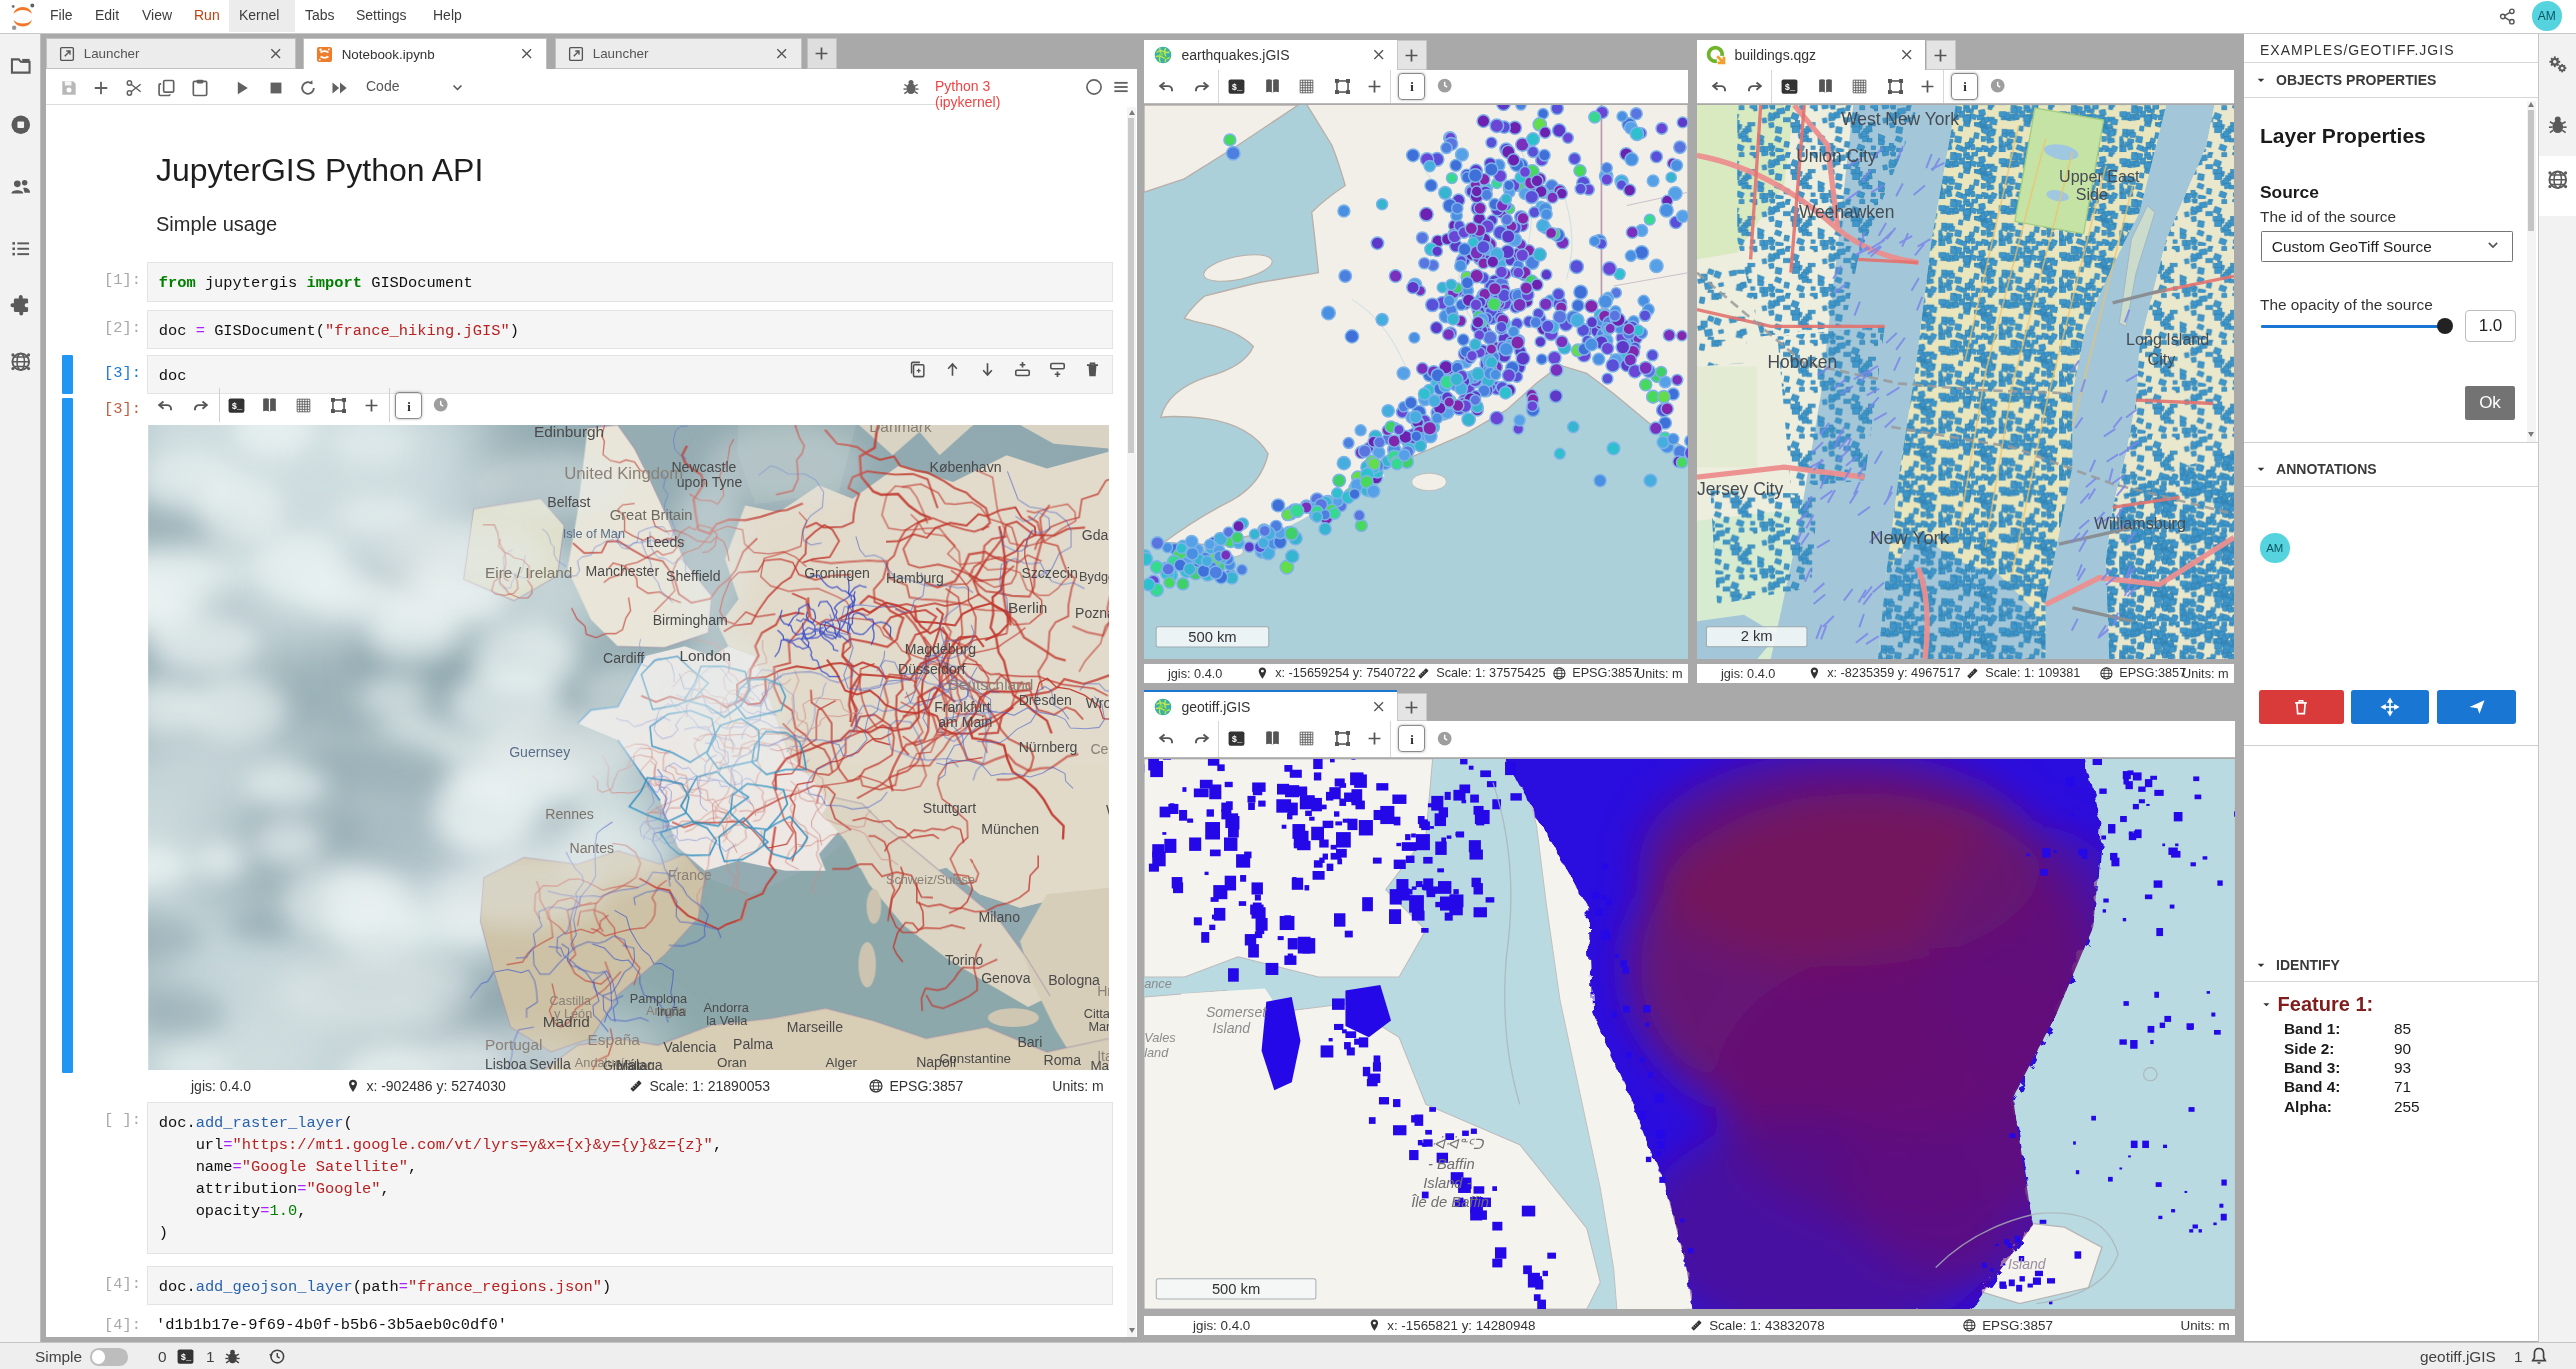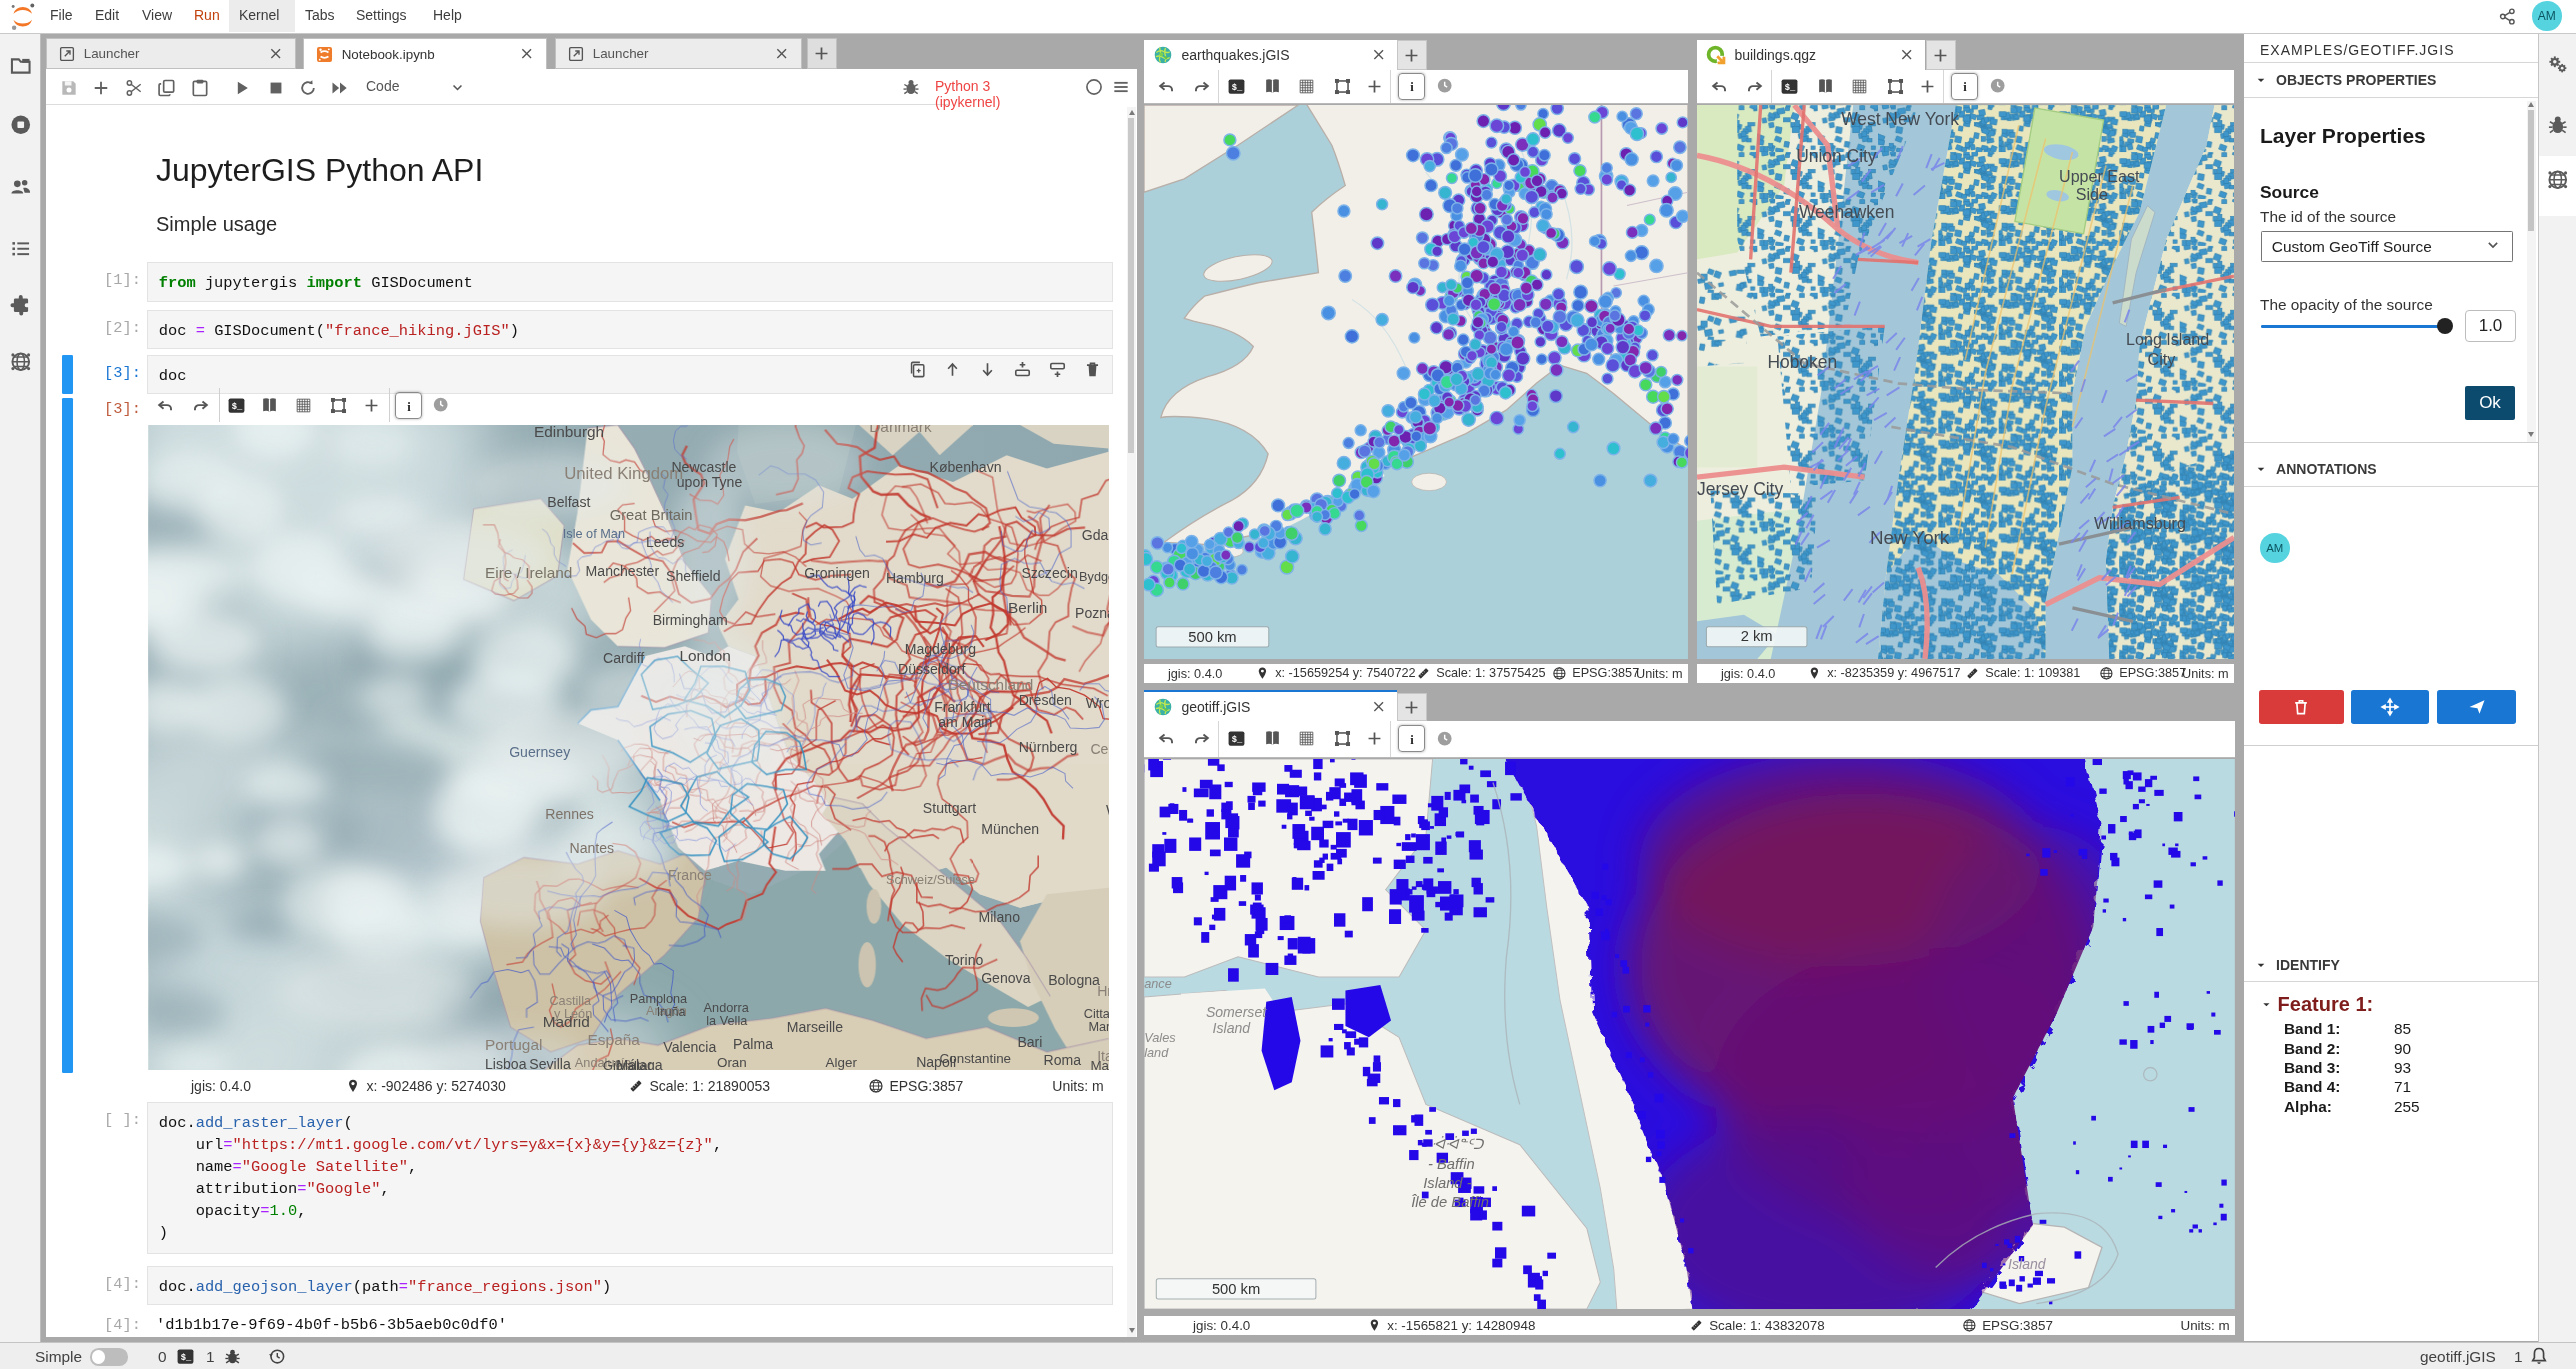--- a/index.html
+++ b/index.html
@@ -2710,21 +2710,21 @@
     <div class="ab" style="left:16px;top:90px;font-size:21px;color:#1a1a1a;font-weight:bold">Layer Properties</div>
     <div class="ab" style="left:16px;top:148px;font-size:17.4px;color:#1a1a1a;font-weight:bold">Source</div>
     <div class="ab" style="left:16px;top:174px;font-size:15.4px;color:#333">The id of the source</div>
     <div class="ab" style="left:17.4px;top:197px;width:252px;height:31px;border:0.7px solid #757575;border-radius:1.3px;background:#fff;display:flex;align-items:center;padding:0 9.4px;font-size:15.4px;color:#222">Custom GeoTiff Source<span style="margin-left:auto"><svg width="20" height="20" viewBox="0 0 24 24">
           <path d="M7 9.5 L12 14.5 L17 9.5" fill="none" stroke="#555" stroke-width="2"></path>
         </svg></span></div>
     <div class="ab" style="left:16px;top:262px;font-size:15.4px;color:#333">The opacity of the source</div>
     <div class="ab" style="left:17.4px;top:291px;width:186px;height:2.7px;background:#1976d2;border-radius:1.3px"></div>
     <div class="ab" style="left:193px;top:284px;width:16px;height:16px;border-radius:50%;background:#222"></div>
     <div class="ab" style="left:221px;top:276px;width:51px;height:32px;border:0.7px solid #bdbdbd;border-radius:4px;background:#fff;display:flex;align-items:center;justify-content:center;font-size:17px;color:#222">1.0</div>
-    <div class="ab" style="left:221px;top:352px;width:50px;height:34px;background:#0c4a6e;border-radius:2px;display:flex;align-items:center;justify-content:center;font-size:17px;color:#fff">Ok</div>
+    <div class="ab" style="left:221px;top:352px;width:50px;height:34px;background:#737373;border-radius:2px;display:flex;align-items:center;justify-content:center;font-size:17px;color:#fff">Ok</div>
     <div class="ab" style="left:283px;top:67px;width:9.4px;height:341px;background:#f4f4f4">
       <div class="ab" style="left:1.3px;top:1.3px;width:0;height:0;border-left:3.4px solid transparent;border-right:3.4px solid transparent;border-bottom:5.4px solid #7a7a7a"></div>
       <div class="ab" style="left:1.3px;top:9.4px;width:6px;height:121px;background:#c4c4c4"></div>
       <div class="ab" style="left:1.3px;top:331px;width:0;height:0;border-left:3.4px solid transparent;border-right:3.4px solid transparent;border-top:5.4px solid #7a7a7a"></div>
     </div>
     <div class="ab" style="left:0;top:408px;width:294px;height:1.3px;background:#cfcfcf"></div>
     <div class="ab hdr" style="left:9.4px;top:427px">
       <svg width="16" height="16" viewBox="0 0 24 24">
         <path d="M7 10 L12 15 L17 10 Z" fill="#333"></path>
       </svg>
@@ -2763,21 +2763,21 @@
     </div>
     <div class="ab" style="left:0;top:947px;width:294px;height:0.7px;background:#d6d6d6"></div>
     <div class="ab" style="left:14.8px;top:959px;display:flex;align-items:center;gap:4px">
       <svg width="14.8" height="14.8" viewBox="0 0 24 24">
         <path d="M7 10 L12 15 L17 10 Z" fill="#333"></path>
       </svg>
       <b style="font-size:20px;color:#7f1d1d">Feature 1:</b>
     </div>
     <div class="ab" style="left:40px;top:986px;font-size:15.4px;color:#1a1a1a;font-weight:bold">Band 1:</div>
     <div class="ab" style="left:150px;top:986px;font-size:15.4px;color:#1a1a1a">85</div>
-    <div class="ab" style="left:40px;top:1006px;font-size:15.4px;color:#1a1a1a;font-weight:bold">Band 2:</div>
+    <div class="ab" style="left:40px;top:1006px;font-size:15.4px;color:#1a1a1a;font-weight:bold">Side 2:</div>
     <div class="ab" style="left:150px;top:1006px;font-size:15.4px;color:#1a1a1a">90</div>
     <div class="ab" style="left:40px;top:1025px;font-size:15.4px;color:#1a1a1a;font-weight:bold">Band 3:</div>
     <div class="ab" style="left:150px;top:1025px;font-size:15.4px;color:#1a1a1a">93</div>
     <div class="ab" style="left:40px;top:1044px;font-size:15.4px;color:#1a1a1a;font-weight:bold">Band 4:</div>
     <div class="ab" style="left:150px;top:1044px;font-size:15.4px;color:#1a1a1a">71</div>
     <div class="ab" style="left:40px;top:1064px;font-size:15.4px;color:#1a1a1a;font-weight:bold">Alpha:</div>
     <div class="ab" style="left:150px;top:1064px;font-size:15.4px;color:#1a1a1a">255</div>
   </div>
 <div class="ab" style="left:0;top:1342px;width:2576px;height:27.5px;background:#eeeeee;border-top:0.7px solid #c4c4c4">
     <div class="ab" style="left:35px;top:4.7px;font-size:15.4px;color:#424242">Simple</div>

